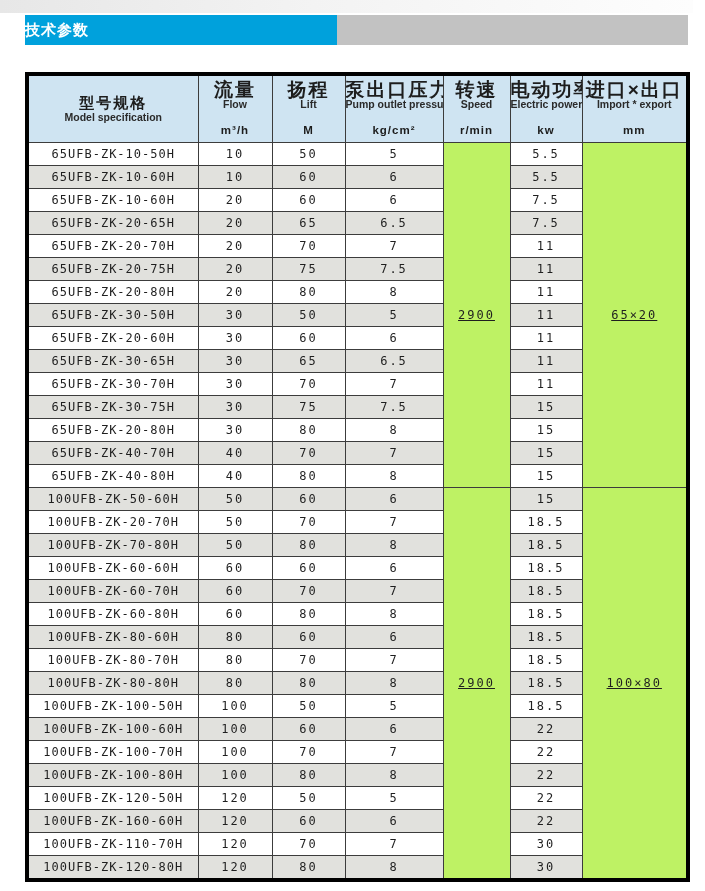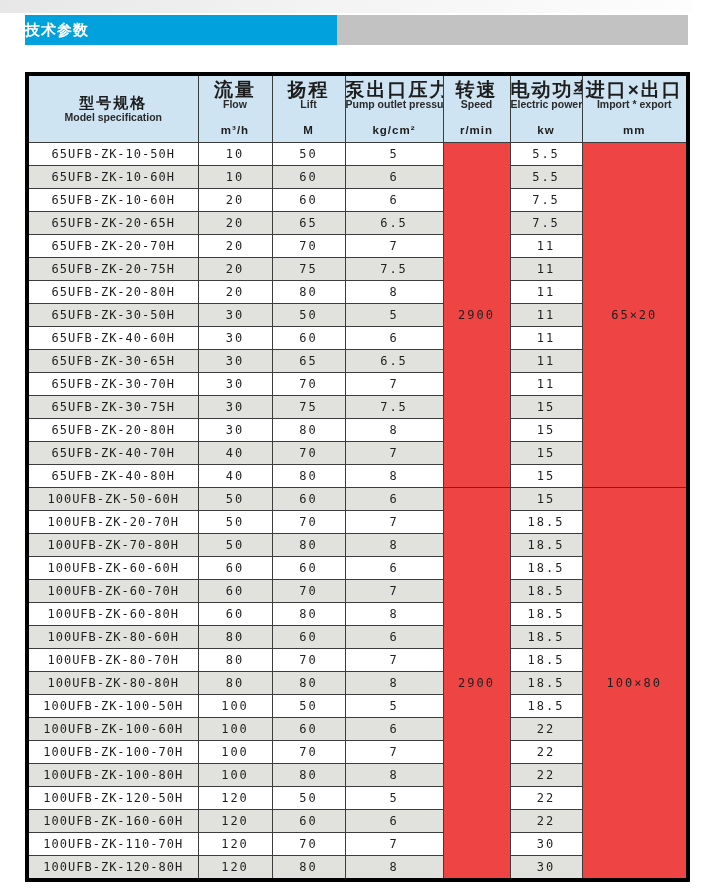--- a/index.html
+++ b/index.html
@@ -33,21 +33,21 @@
   .h-cn{font-size:19px;font-weight:bold;color:#1d1d1d;letter-spacing:2px;line-height:17px;}
   .h-cn.big{font-size:15px;}
   .h-en{font-family:Liberation Sans, sans-serif;font-size:10.5px;color:#2a2a2a;line-height:13px;font-weight:bold;}
   .h-unit{font-family:Liberation Sans, sans-serif;font-size:11.5px;color:#1d1d1d;margin-top:13px;line-height:13px;letter-spacing:1px;}
   .params td{
     height:22px;background:#ffffff;color:#1f1f1f;
     font-family:"DejaVu Sans Mono", monospace;font-size:12px;letter-spacing:2px;
   }
   td.c-model{font-size:12px;letter-spacing:1px;}
   td.stripe{background:#e1e1dd;}
-  td.c-merge{background:#ef4444;}
+  td.c-merge{background:#bef264;text-decoration:underline;}
 </style>
 </head>
 <body>
 
 <div class="top-shade"></div>
 
 <div class="title-bar">
   <div class="title-blue">
     <span>技术参数</span>
   </div>
@@ -155,21 +155,21 @@
         <td class="c-num">11</td>
       </tr>
       <tr>
         <td class="c-model stripe">65UFB-ZK-30-50H</td>
         <td class="c-num stripe">30</td>
         <td class="c-num stripe">50</td>
         <td class="c-num stripe">5</td>
         <td class="c-num stripe">11</td>
       </tr>
       <tr>
-        <td class="c-model">65UFB-ZK-40-60H</td>
+        <td class="c-model">65UFB-ZK-20-60H</td>
         <td class="c-num">30</td>
         <td class="c-num">60</td>
         <td class="c-num">6</td>
         <td class="c-num">11</td>
       </tr>
       <tr>
         <td class="c-model stripe">65UFB-ZK-30-65H</td>
         <td class="c-num stripe">30</td>
         <td class="c-num stripe">65</td>
         <td class="c-num stripe">6.5</td>

